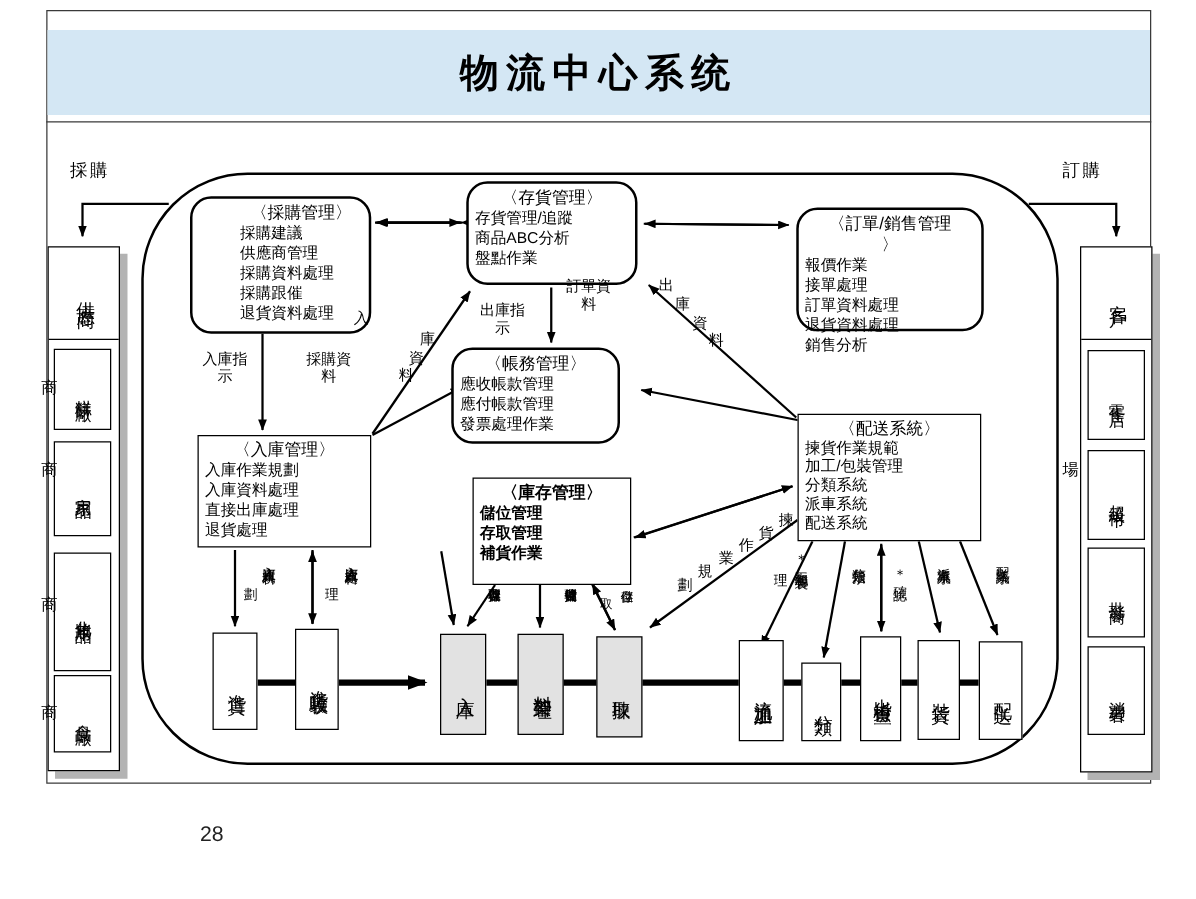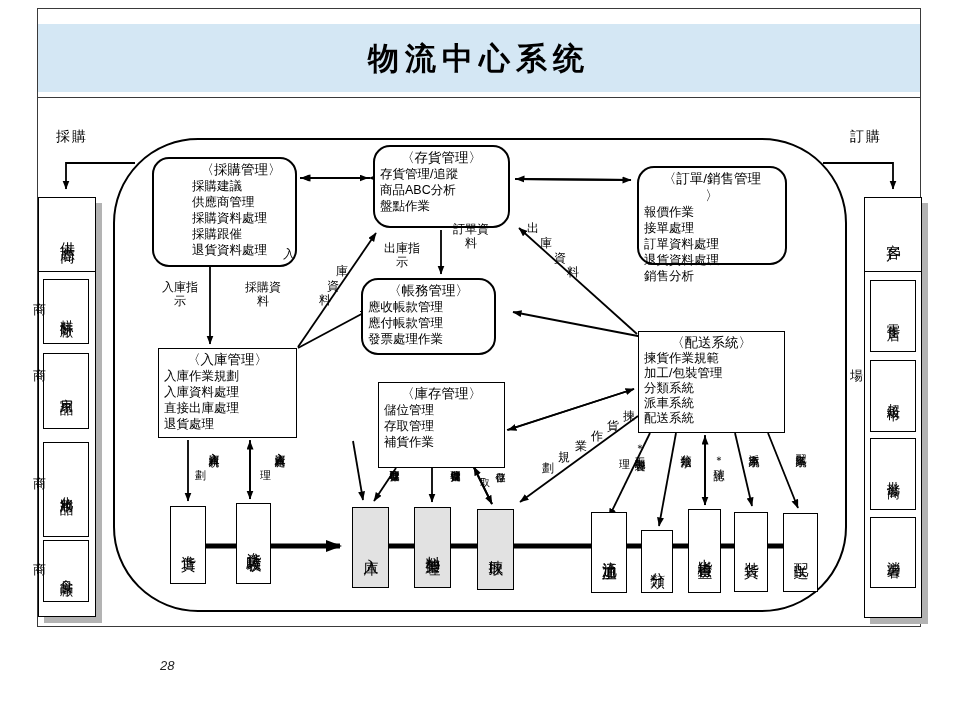--- a/index.html
+++ b/index.html
@@ -8,21 +8,21 @@
     font-family:"Liberation Sans","DejaVu Sans",sans-serif;color:#000;overflow:hidden;
   }
   .abs{position:absolute;}
 
   
   #outer-frame{left:37px;top:8px;width:884px;height:619px;border:1px solid #3a3a3a;box-sizing:border-box;}
   #title-bar{left:38px;top:24px;width:882px;height:68px;background:#d4e7f4;}
   #title-sep{left:37px;top:97px;width:884px;height:0;border-top:1px solid #3a3a3a;}
   #page-title{left:38px;top:38px;width:882px;text-align:center;
     font-family:"Liberation Serif","DejaVu Serif",serif;font-weight:bold;font-size:31px;letter-spacing:6px;}
-  #page-number{left:160px;top:658px;font-size:13px;color:#222;font-style:italic;}
+  #page-number{left:160px;top:658px;font-size:17px;color:#222;}
 
   
   #boundary{left:113px;top:138px;width:734px;height:474px;border:2px solid #000;border-radius:85px;box-sizing:border-box;}
 
   
   #connectors{left:0;top:0;width:957px;height:719px;pointer-events:none;}
 
   
   .colbox{border:1.6px solid #000;background:#fff;box-sizing:border-box;box-shadow:6px 6px 0 #b3b3b3;}
   .colhead{position:absolute;left:0;top:0;right:0;height:73px;border-bottom:1.6px solid #000;
@@ -190,21 +190,21 @@
 </div>
 
 <div class="abs module" style="left:158px;top:348px;width:139px;height:90px;">
   <div class="mtitle">〈入庫管理〉</div>
   <div class="mi">入庫作業規劃</div>
   <div class="mi">入庫資料處理</div>
   <div class="mi">直接出庫處理</div>
   <div class="mi">退貨處理</div>
 </div>
 
-<div class="abs module" style="left:378px;top:382px;width:127px;height:86px;">
+<div class="abs module" style="left:378px;top:382px;width:127px;height:86px;font-weight:bold;">
   <div class="mtitle">〈庫存管理〉</div>
   <div class="mi">儲位管理</div>
   <div class="mi">存取管理</div>
   <div class="mi">補貨作業</div>
 </div>
 
 <div class="abs module compact" style="left:638px;top:331px;width:147px;height:102px;">
   <div class="mtitle">〈配送系統〉</div>
   <div class="mi">揀貨作業規範</div>
   <div class="mi">加工/包裝管理</div>

